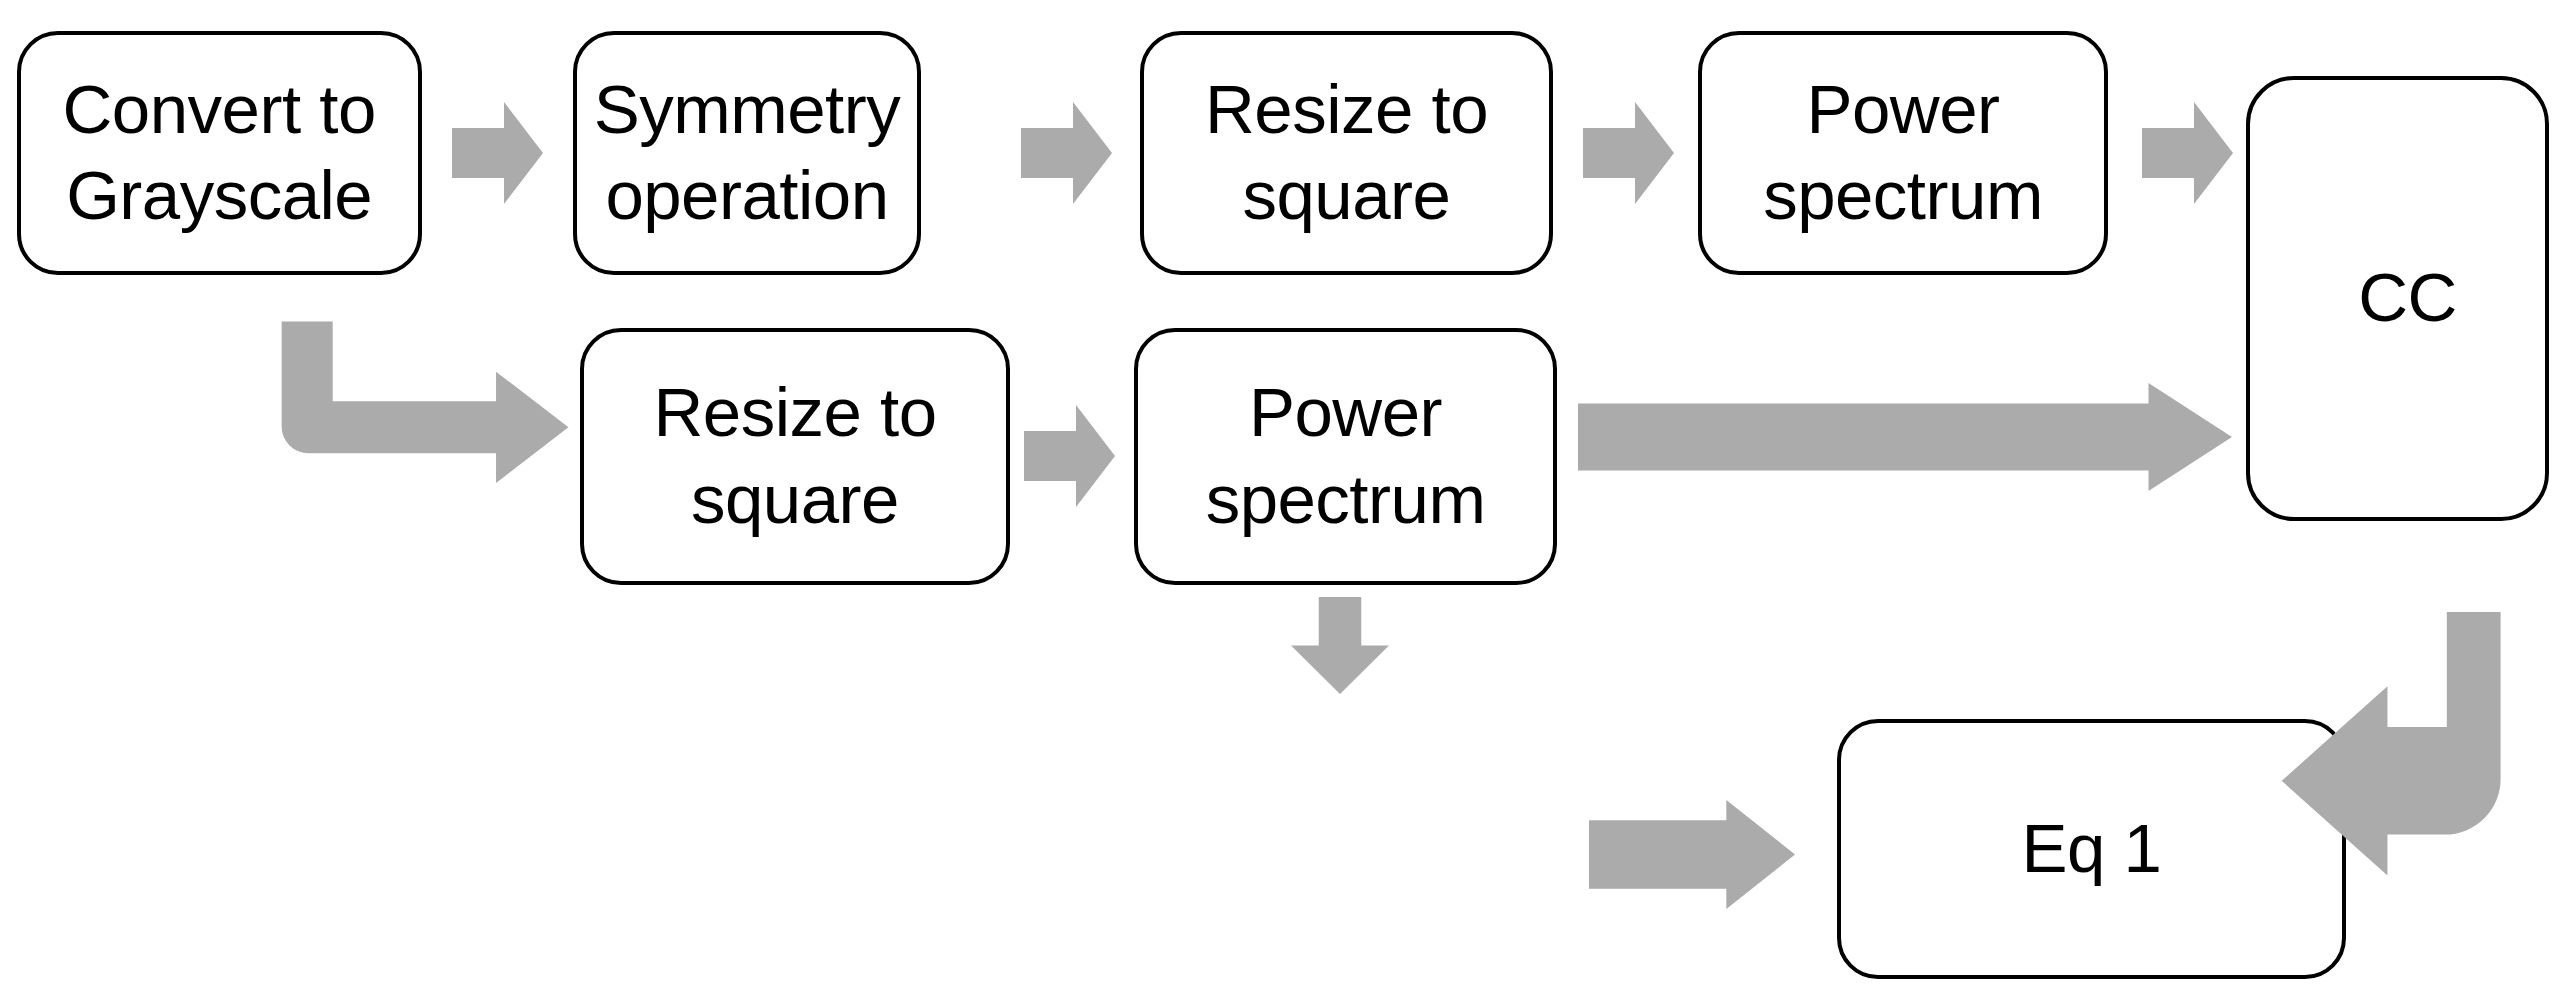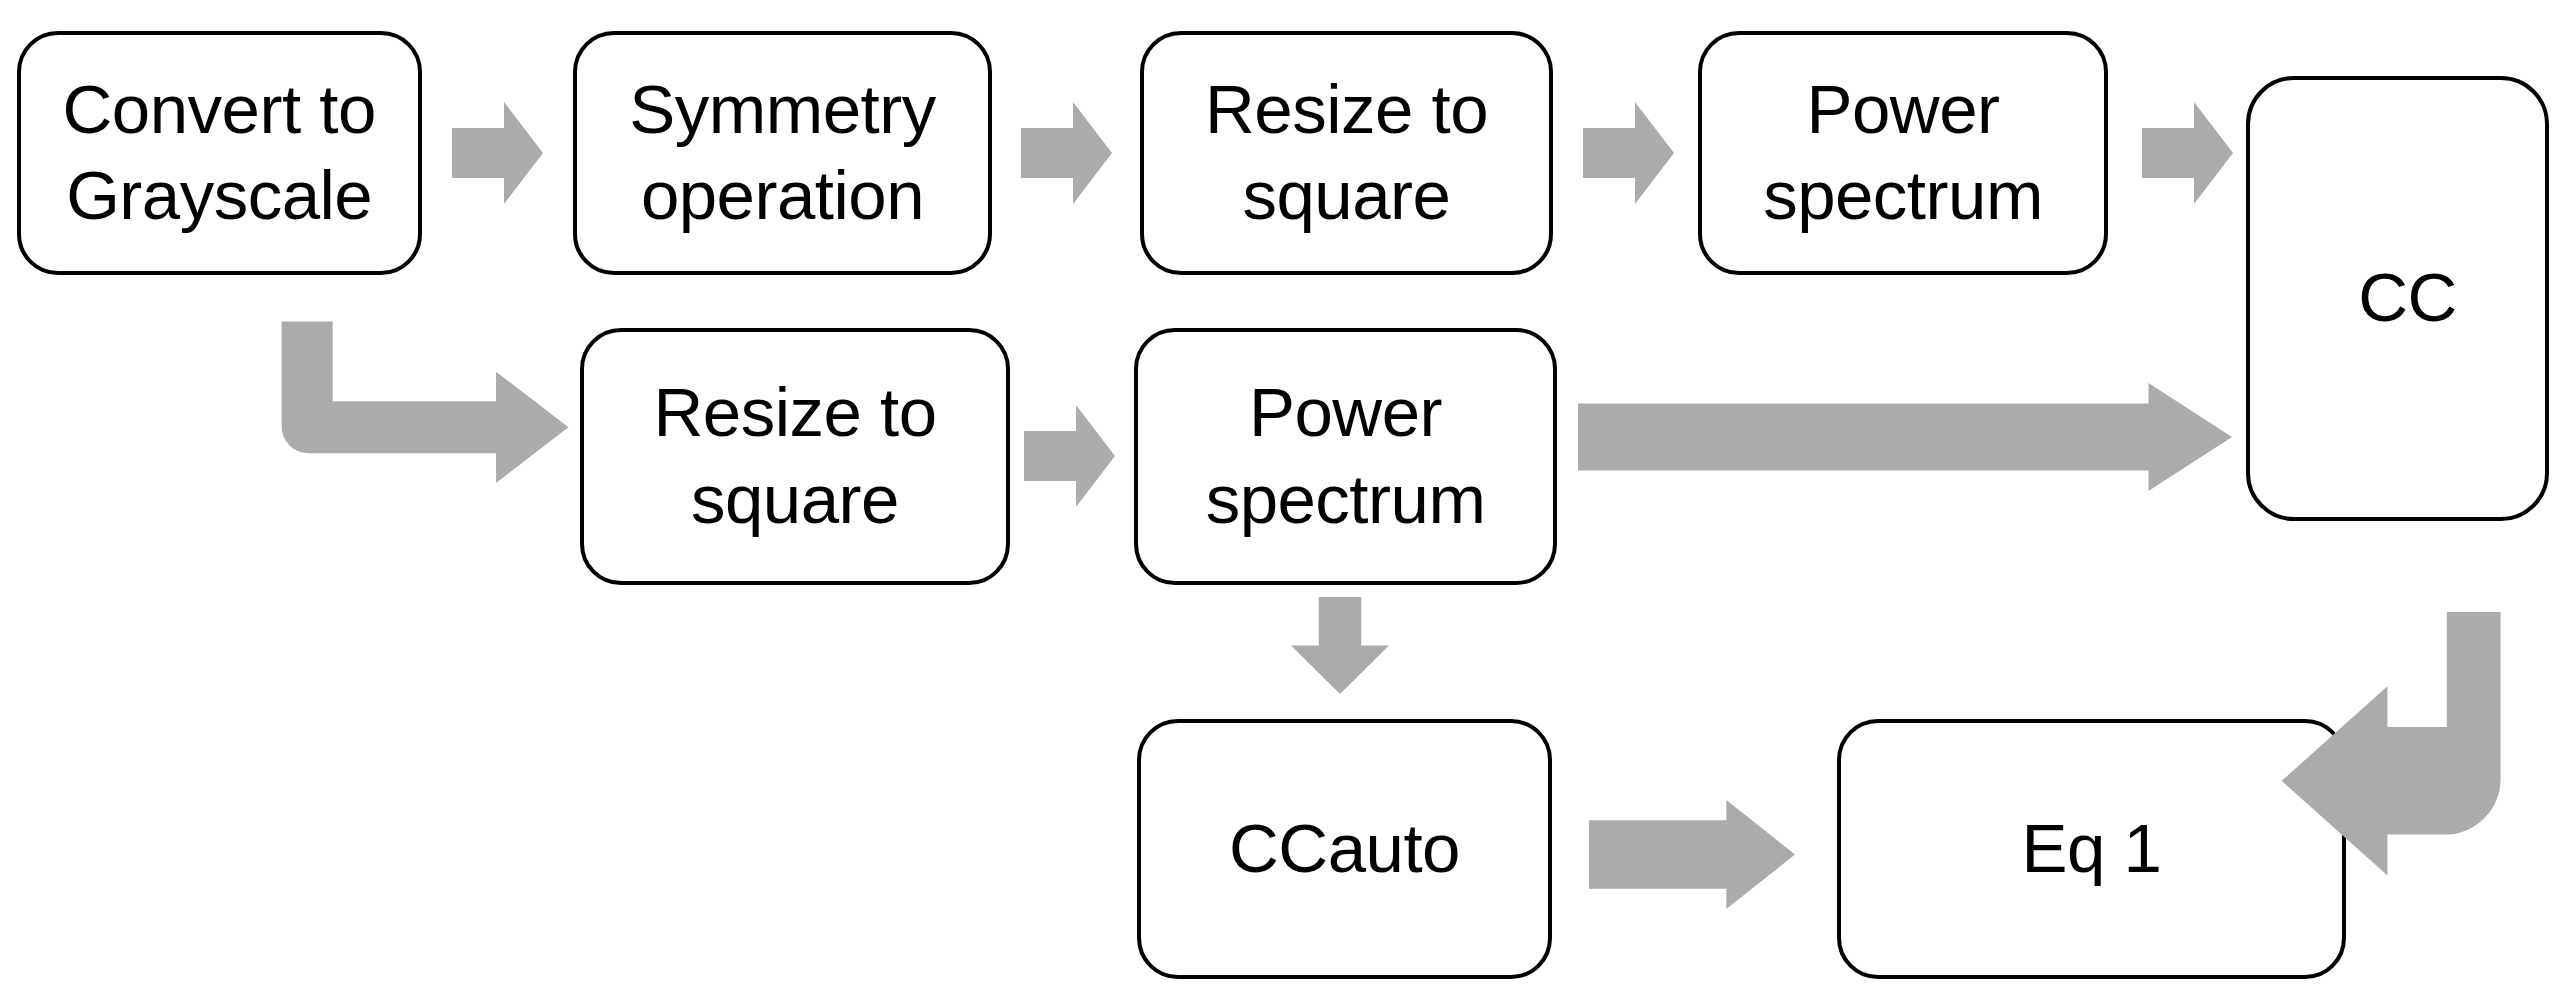--- a/index.html
+++ b/index.html
@@ -62,21 +62,21 @@
     <span class="node-label">Convert to
 Grayscale</span>
   </div>
 
   <div class="arrow" style="left:452px; top:102px; width:91px; height:102px;">
     <svg viewBox="0 0 98 110" preserveAspectRatio="none">
       <polygon points="0,28 56,28 56,0 98,55 56,110 56,82 0,82" fill="#ABABAB"></polygon>
     </svg>
   </div>
 
-  <div class="node" style="left:573px; top:31px; width:419px; height:244px;">
+  <div class="node" style="left:573px; top:31px; width:348px; height:244px;">
     <span class="node-label">Symmetry
 operation</span>
   </div>
 
   <div class="arrow" style="left:1021px; top:102px; width:91px; height:102px;">
     <svg viewBox="0 0 98 110" preserveAspectRatio="none">
       <polygon points="0,28 56,28 56,0 98,55 56,110 56,82 0,82" fill="#ABABAB"></polygon>
     </svg>
   </div>
 
@@ -143,23 +143,20 @@
       <polygon points="0,22 615,22 615,0 705,58 615,116 615,94 0,94" fill="#ABABAB"></polygon>
     </svg>
   </div>
 
   <div class="arrow" style="left:1291px; top:597px; width:98px; height:97px;">
     <svg viewBox="0 0 106 104" preserveAspectRatio="none">
       <polygon points="30,0 76,0 76,52 106,52 53,104 0,52 30,52" fill="#ABABAB"></polygon>
     </svg>
   </div>
 
-  <div class="node" style="left:1137px; top:719px; width:415px; height:260px;">
-    <span class="node-label">CCauto</span>
-  </div>
 
   <div class="arrow" style="left:1589px; top:800px; width:206px; height:109px;">
     <svg viewBox="0 0 222 118" preserveAspectRatio="none">
       <polygon points="0,22 148,22 148,0 222,59 148,118 148,96 0,96" fill="#ABABAB"></polygon>
     </svg>
   </div>
 
   <div class="node" style="left:1837px; top:719px; width:509px; height:260px;">
     <span class="node-label">Eq 1</span>
   </div>

